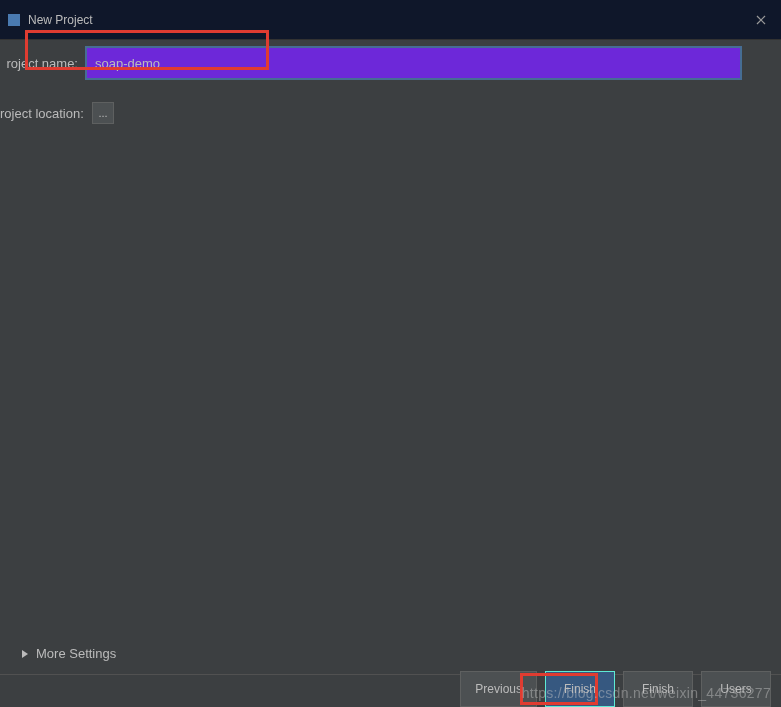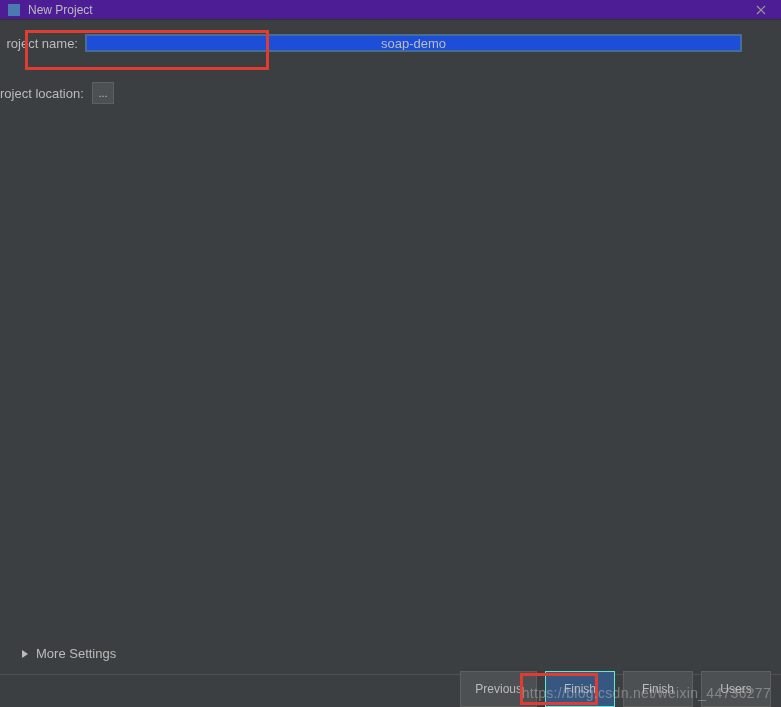--- a/index.html
+++ b/index.html
@@ -11,22 +11,22 @@
       font-family: "Segoe UI", Arial, sans-serif;
       font-size: 13px;
       background: #3c3f41;
       color: #bbbbbb;
       width: 781px;
       height: 707px;
       overflow: hidden;
       position: relative;
     }
     .title-bar {
-      height: 20px;
-      background: #4c1d95;
+      height: 40px;
+      background: #0f172a;
       display: flex;
       align-items: center;
       padding: 0 8px;
       border-bottom: 1px solid #323232;
     }
     .title-bar-icon {
       width: 12px;
       height: 12px;
       background: #4a7ab0;
       margin-right: 8px;
@@ -61,29 +61,28 @@
     .label {
       width: 86px;
       text-align: right;
       padding-right: 8px;
       color: #bbbbbb;
       white-space: nowrap;
       overflow: hidden;
     }
     .input {
       flex: 1;
-      height: 16px;
-      background: #1d4ed8;
+      height: 32px;
+      background: #6d28d9;
       border: 1px solid #5e6060;
       color: #bbbbbb;
       padding: 0 8px;
       font-size: 13px;
       font-family: inherit;
       outline: none;
-      text-align: center;
     }
     .input-focused {
       border: 1px solid #466d94;
       box-shadow: 0 0 0 1px #466d94;
     }
     .browse-btn {
       width: 22px;
       height: 22px;
       margin-left: 6px;
       background: #4c5052;

